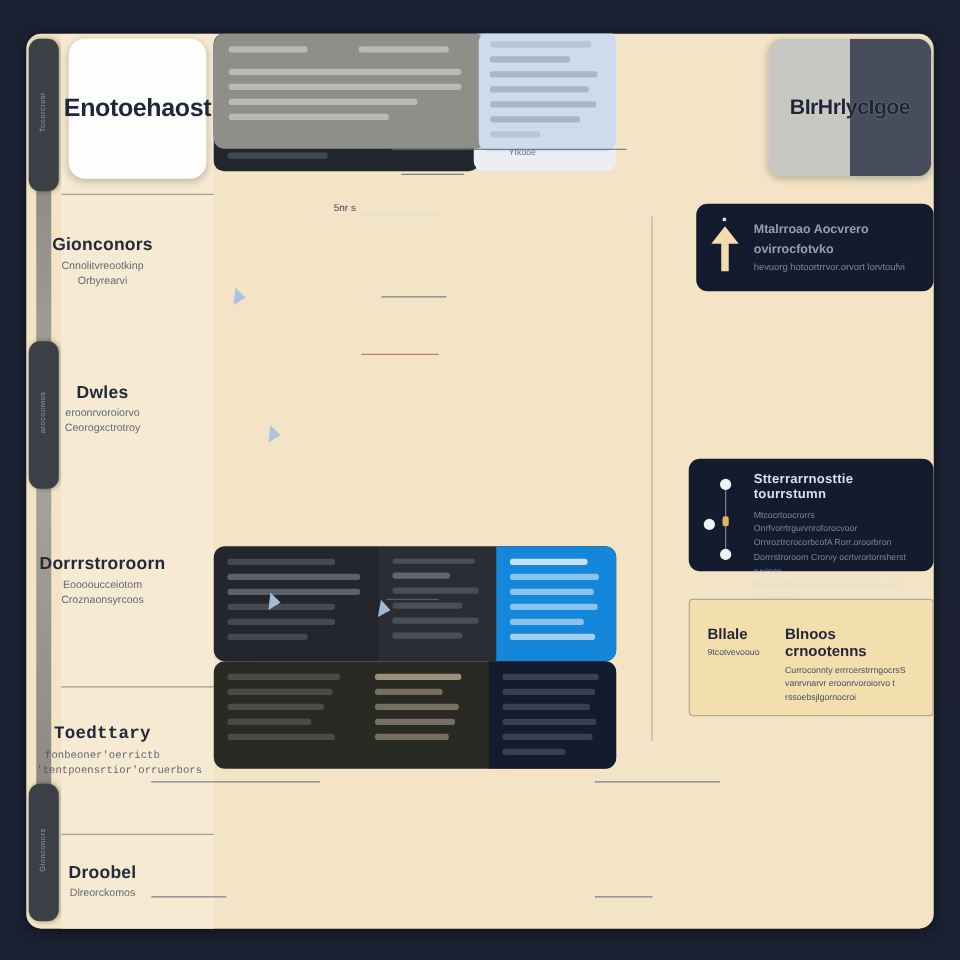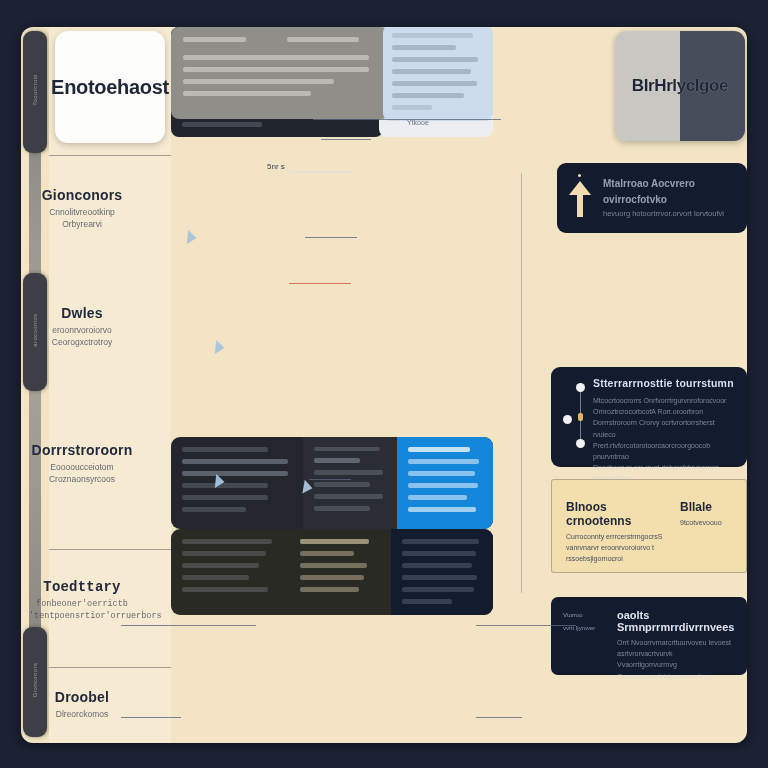--- a/index.html
+++ b/index.html
@@ -293,23 +293,23 @@
     background: #fbfaf7; border-radius: 9px;
     display: flex; padding: 22px 14px 10px; gap: 12px;
     box-shadow: 0 1px 4px rgba(0,0,0,.12);
   }
   #r3 .h { font-size: 12px; font-weight: bold; color:#1f2738; margin-bottom:3px; }
   #r3 .p { font-size: 7px; color:#4a5266; line-height:1.6; }
 
   
   #r4 {
     position: absolute; left: 44px; top: 340px;
-    width: 196px; height: 100px;
+    width: 196px; height: 90px;
     background: #131b2e; border-radius: 9px;
-    display: flex; padding: 10px 12px;  justify-content: flex-end;
+    display: flex; padding: 10px 12px; gap: 10px; justify-content: flex-end;
   }
   .nodes { width: 30px; position: relative; flex:none; }
   .nodes .dot {
     position: absolute; width: 9px; height: 9px;
     border-radius: 50%; background: #f0f1f3;
   }
   .nodes .dot.d1 { left: 13px; top: 6px; }
   .nodes .dot.d2 { left: 0px;  top: 38px; }
   .nodes .dot.d3 { left: 13px; top: 62px; }
   .nodes .dot.amber { width:5px; height:8px; border-radius:2px; background:#e0b662; left:15px; top:36px; }
@@ -648,42 +648,31 @@
           <div class="ghost-text">Mtcocrtoocrorrs  Onrfvorrtrgurvnroforocvoor</div>
           <div class="ghost-text">OrnroztrcrocorbcofA  Rorr.oroorbron</div>
           <div class="ghost-text">Dorrrstroroorn  Crorvy  ocrtvrortorrsherst  rvuieco</div>
           <div class="ghost-text">Prert.rtvforcotorotoorcaorcroorgoocob   pnurvntrrao</div>
           <div class="ghost-text">Rnocboorvrr  ocr  rrunt  rtsborcfrtrrvrvrnrcs  trnvoul  Dfoe</div>
           <div class="ghost-text">Jnttrtor  hrorcrv</div>
         </div>
       </div>
 
       <div id="r5">
+        <div style="flex:.75">
+          <div class="h">Bllale</div>
+          <div class="p">9tcotvevoouo</div>
+        </div>
         <div style="flex:1.5">
           <div class="h">Blnoos  crnootenns</div>
           <div class="p" style="white-space:pre-line">Curroconnty  errrcerstrrngocrsS
 vanrvnarvr  eroonrvoroiorvo  t  rssoebsjlgornocroi</div>
         </div>
-        <div style="flex:.75">
-          <div class="h">Bllale</div>
-          <div class="p">9tcotvevoouo</div>
-        </div>
-      </div>
-
-      <div id="r6">
-        <div class="lbl">
-          <div class="s">Vtorroo</div>
-          <div class="s">vvrti  Ijyrover</div>
-        </div>
-        <div style="flex:1">
-          <div class="h">oaolts   Srmnprrmrrdivrrnvees</div>
-          <div class="ghost-text">Orrt  Nvoorrvrnarcrttuurvoveu  Ievoest  asrtvrorvacrtvurvk</div>
-          <div class="ghost-text">Vvaorrtlgorrvurrnvg  Oorvcoocoestr.trtrrrvoervotvrrc</div>
-        </div>
-      </div>
+      </div>
+
     </div>
 
     <div class="conn" style="left:292px; top:92px;  width:62px;"></div>
     <div class="conn" style="left:300px; top:112px; width:50px;"></div>
     <div class="conn" style="left:354px; top:92px;  width:126px;"></div>
     <div class="conn light" style="left:268px; top:144px; width:64px;"></div>
     <div class="conn" style="left:284px; top:210px; width:52px;"></div>
     <div class="conn accent" style="left:268px; top:256px; width:62px;"></div>
     <div class="conn" style="left:288px; top:452px; width:42px;"></div>
     <div class="conn" style="left:100px; top:598px; width:135px;"></div>

